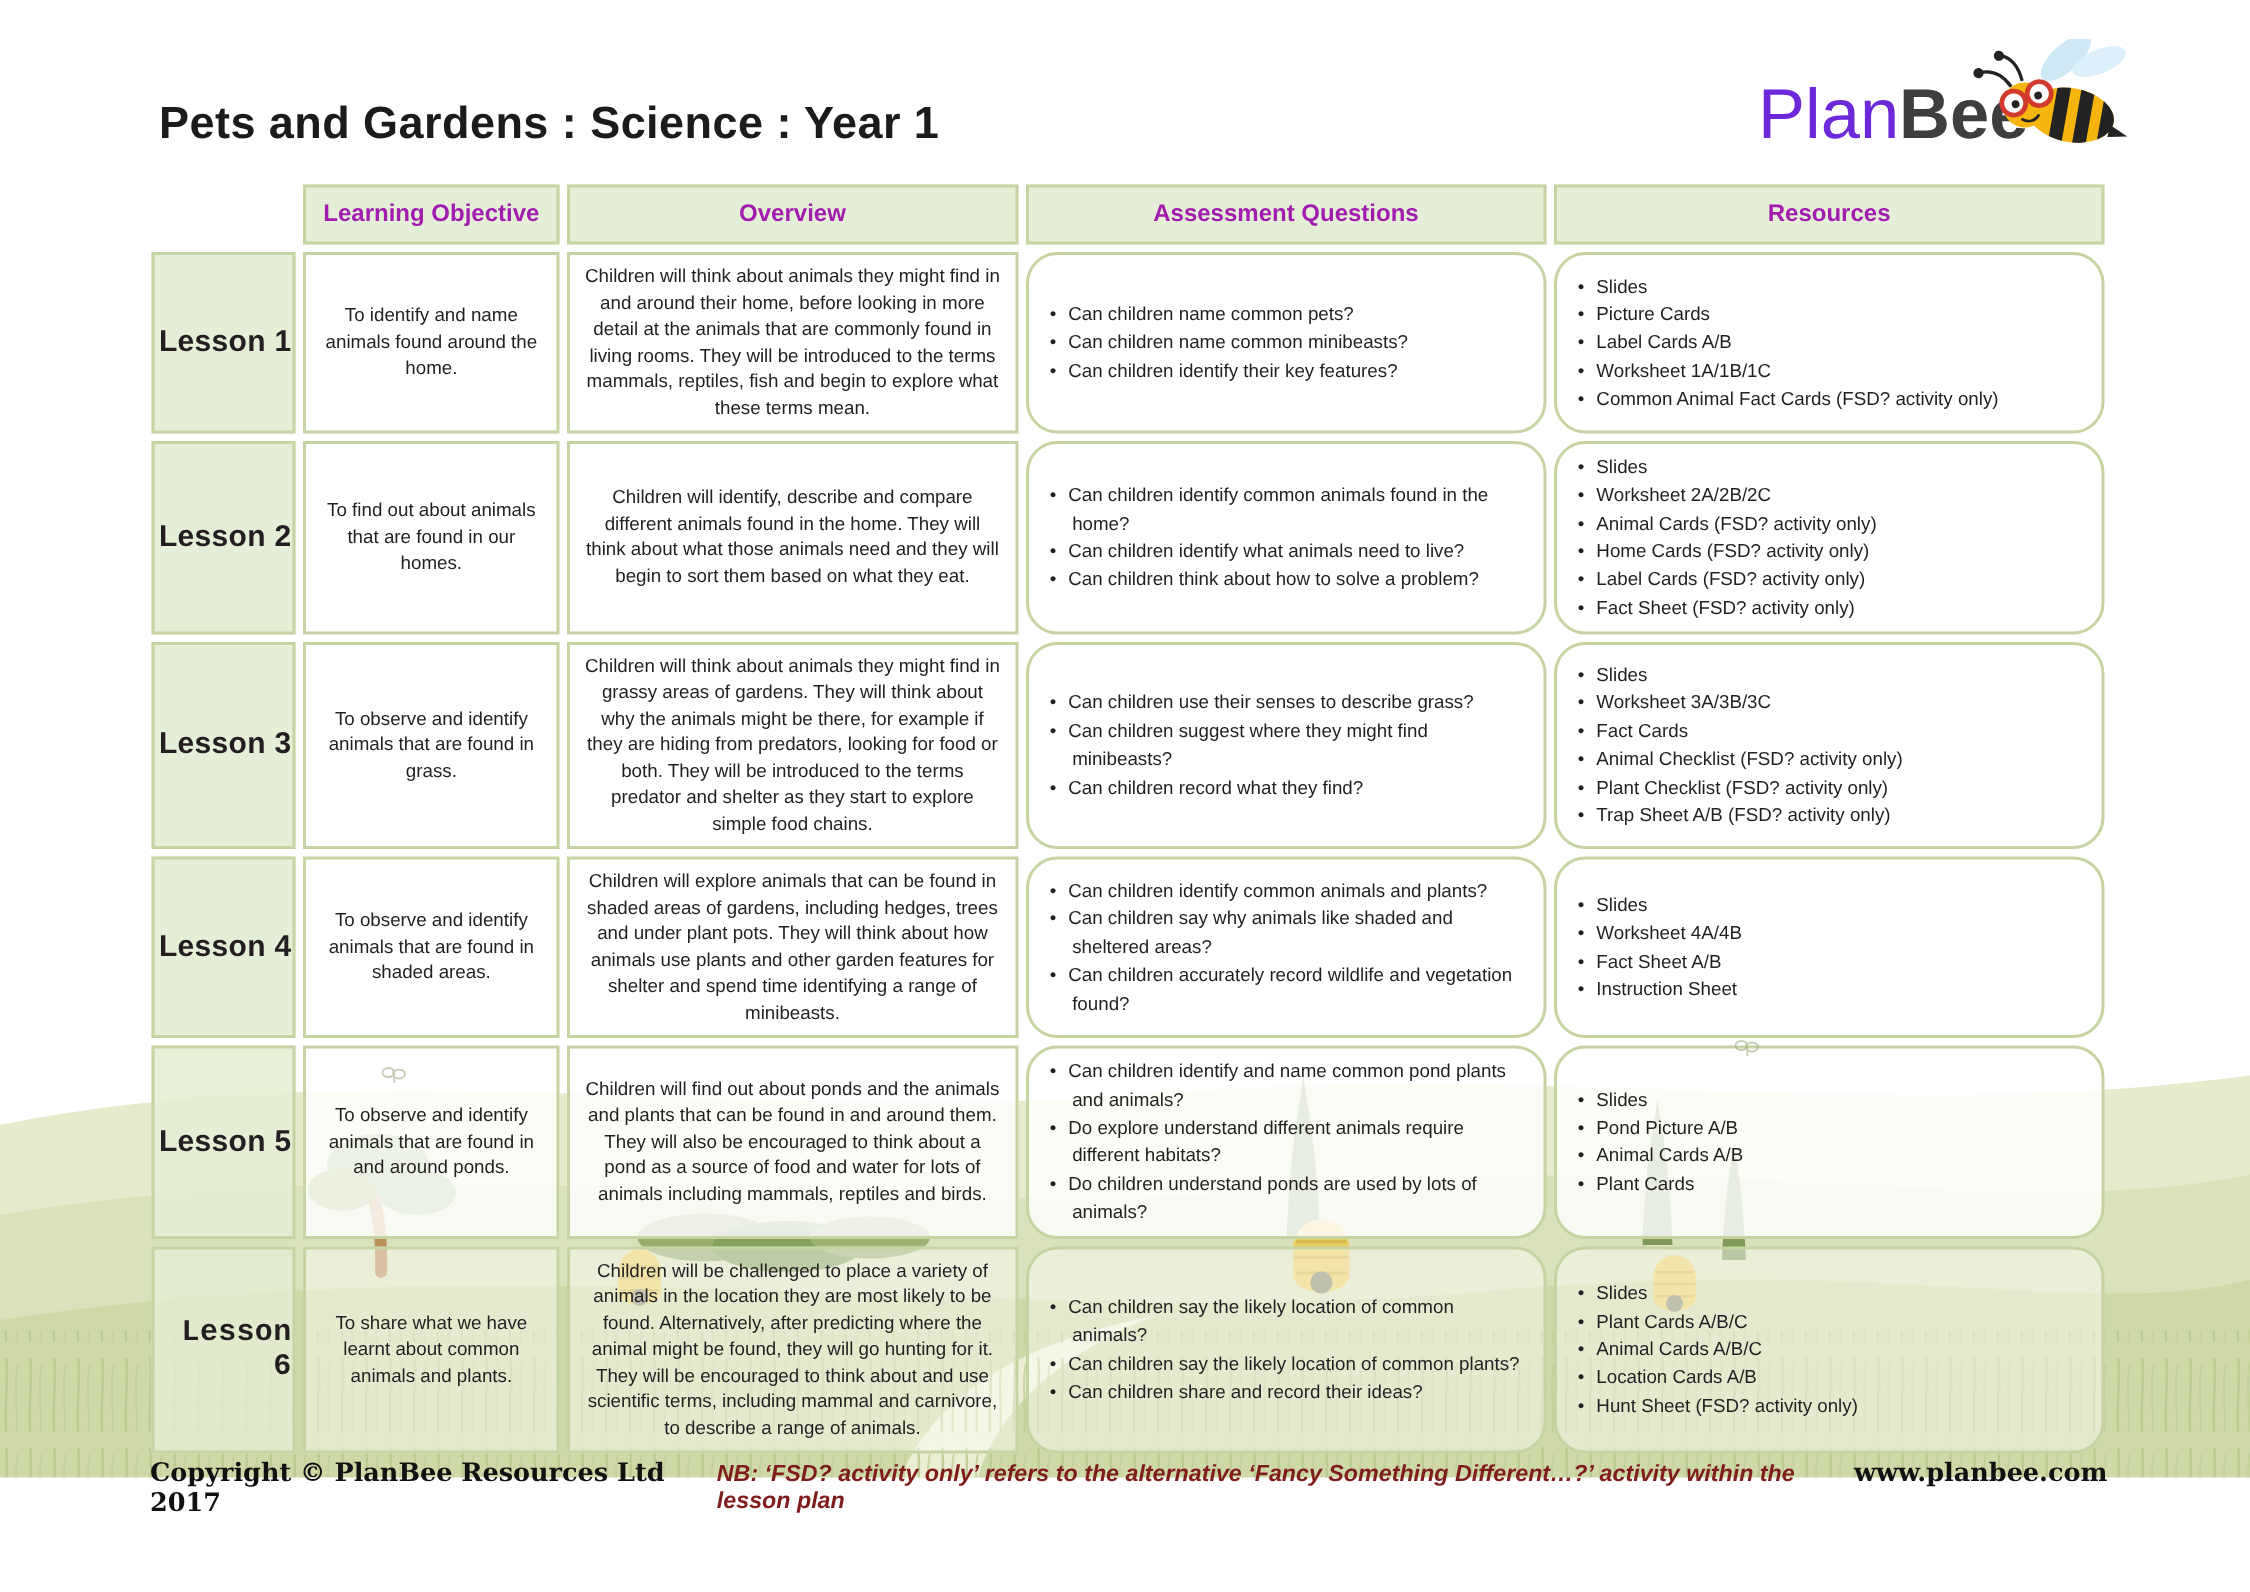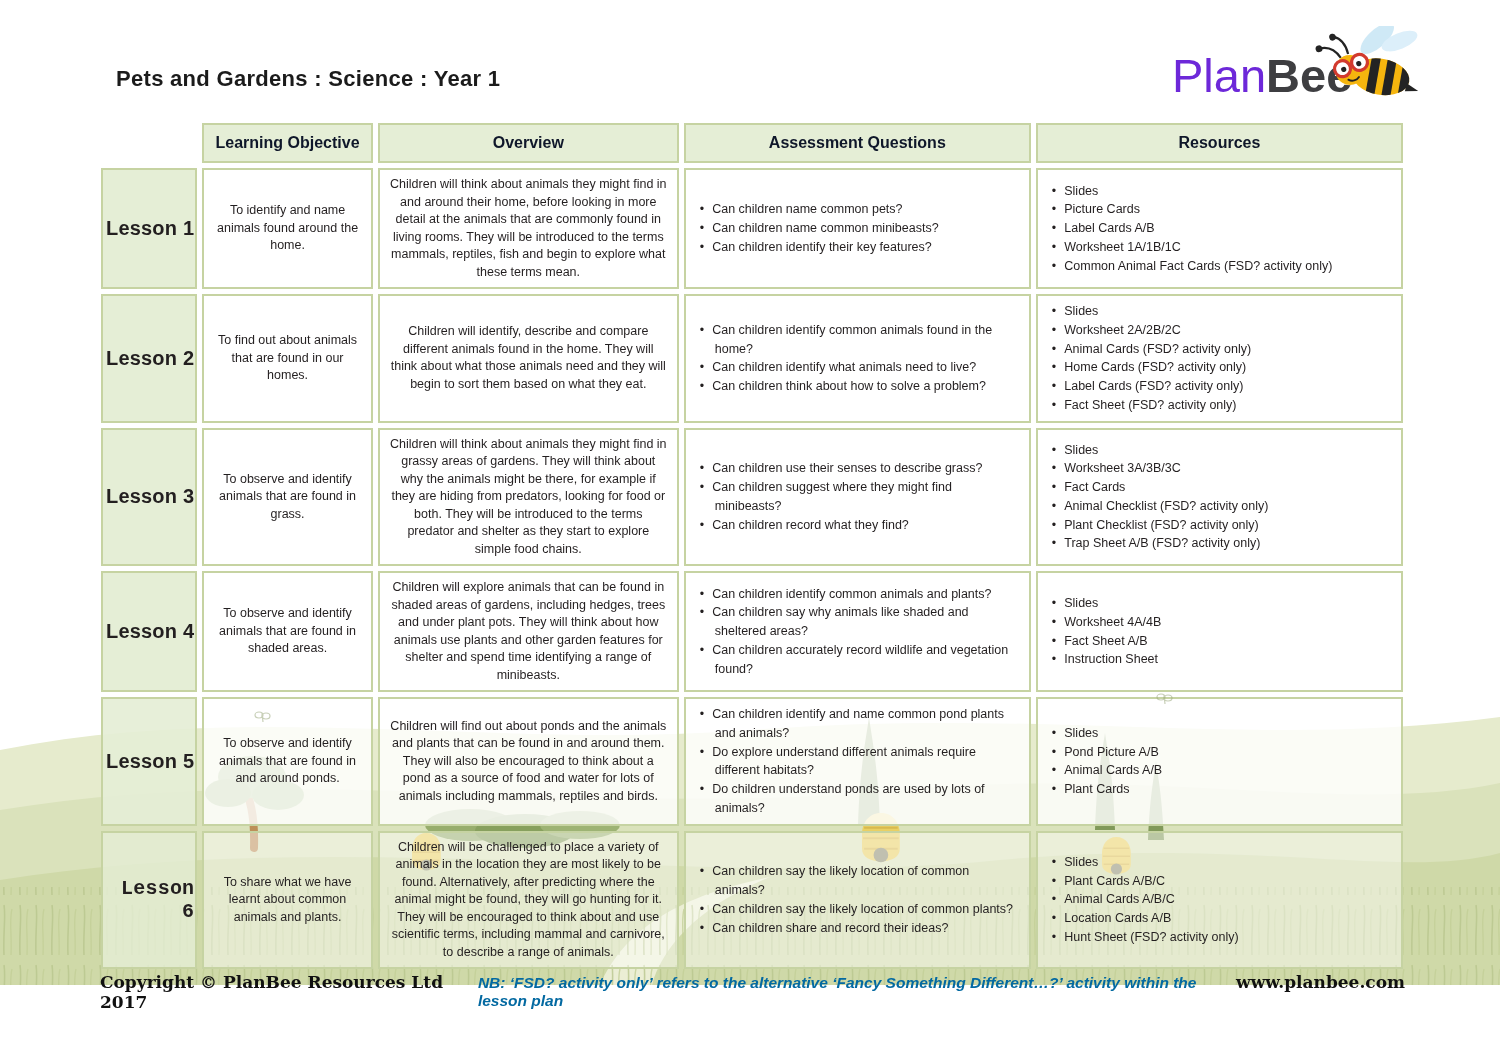--- a/index.html
+++ b/index.html
@@ -4,57 +4,57 @@
 <style>
   html, body { margin:0; padding:0; width:1500px; height:1061px; overflow:hidden;
     background:#ffffff; font-family:"Liberation Sans", sans-serif; color:#231f20; }
   .page { position:relative; width:1500px; height:1061px; background:#fff; }
 
   
   .landscape { position:absolute; left:0; top:655px; width:1500px; height:330px; z-index:0; }
   .sketch-icon { position:absolute; z-index:2; opacity:.55; }
 
   
-  .title { position:absolute; left:116px; top:66px; margin:0; font-size:22px; font-weight:700;
+  .title { position:absolute; left:106px; top:66px; margin:0; font-size:30px; font-weight:700;
     letter-spacing:.3px; color:#1b1b1b; z-index:3;text-align:center; }
   .logo { position:absolute; left:1172px; top:52px; z-index:3; white-space:nowrap;
     font-size:47px; line-height:1; }
   .logo-plan { font-weight:400; color:#6d28d9; }
   .logo-bee  { font-weight:800; color:#3e3e41; }
   .bee-svg { position:absolute; left:140px; top:-26px; width:122px; height:86px; }
 
   
   table.lessons { position:absolute; left:96px; top:118px; width:1312px; z-index:1;
     border-collapse:separate; border-spacing:5px; table-layout:fixed; }
   th, td { border:2px solid #c6d3a2; box-sizing:border-box; }
   thead th { background:#e5eed6; font-size:16px; font-weight:700; height:40px; padding:4px 6px;
-    text-align:center; color:#0f172a; }
+    text-align:center; color:#a21caf; }
   thead td.blank { border:none; background:transparent; }
   tbody td { background:#ffffff; height:90px; vertical-align:middle; }
   td.lesson-cell { background:#e5eed6; font-size:20px; font-weight:700; text-align:right;
     letter-spacing:.2px; }
   td.objective-cell, td.overview-cell { text-align:center; font-size:12.5px; line-height:1.4;
     padding:6px 10px; }
-  td.questions-cell, td.resources-cell { font-size:12.5px; line-height:1.5; padding:6px 8px 6px 14px; }
+  td.questions-cell, td.resources-cell { font-size:12.5px; line-height:1.5; padding:6px 8px 6px 14px;border-radius:21px; }
   ul.bullets { margin:0; padding:0; list-style:none; }
   ul.bullets li { padding-left:15px; text-indent:-15px; }
   ul.bullets li::before { content:"\2022"; padding-right:8px; }
 
   
   tbody tr:nth-child(5) td { background:rgba(255,255,255,0.82); }
   tbody tr:nth-child(5) td.lesson-cell { background:rgba(229,238,214,0.92); }
   tbody tr:nth-child(6) td { background:rgba(255,255,255,0.45); }
   tbody tr:nth-child(6) td.lesson-cell { background:rgba(229,238,214,0.80);font-family:Liberation Mono, monospace; }
 
   
   footer { position:absolute; left:100px; top:961px; width:1305px; z-index:3;
     display:flex; justify-content:space-between; align-items:baseline; }
   .copyright, .website { font-family:"DejaVu Serif", serif; font-weight:700; font-size:17px;
     color:#111; text-decoration:none; }
-  .note { color:#0369a1; font-weight:700; font-style:italic; font-size:15.5px; padding:0 12px;margin-top:13px; }
+  .note { color:#7f1d1d; font-weight:700; font-style:italic; font-size:15.5px; padding:0 12px;margin-top:13px; }
 </style>
 </head>
 <body>
 
 <div class="page">
 
   <svg class="landscape" viewBox="0 0 1500 330" preserveAspectRatio="none">
     <defs>
       <pattern id="grass" width="16" height="60" patternUnits="userSpaceOnUse">
         <path d="M4,60 C3,36 6,22 4,10" stroke="#b9c68e" stroke-width="1.6" fill="none"></path>

